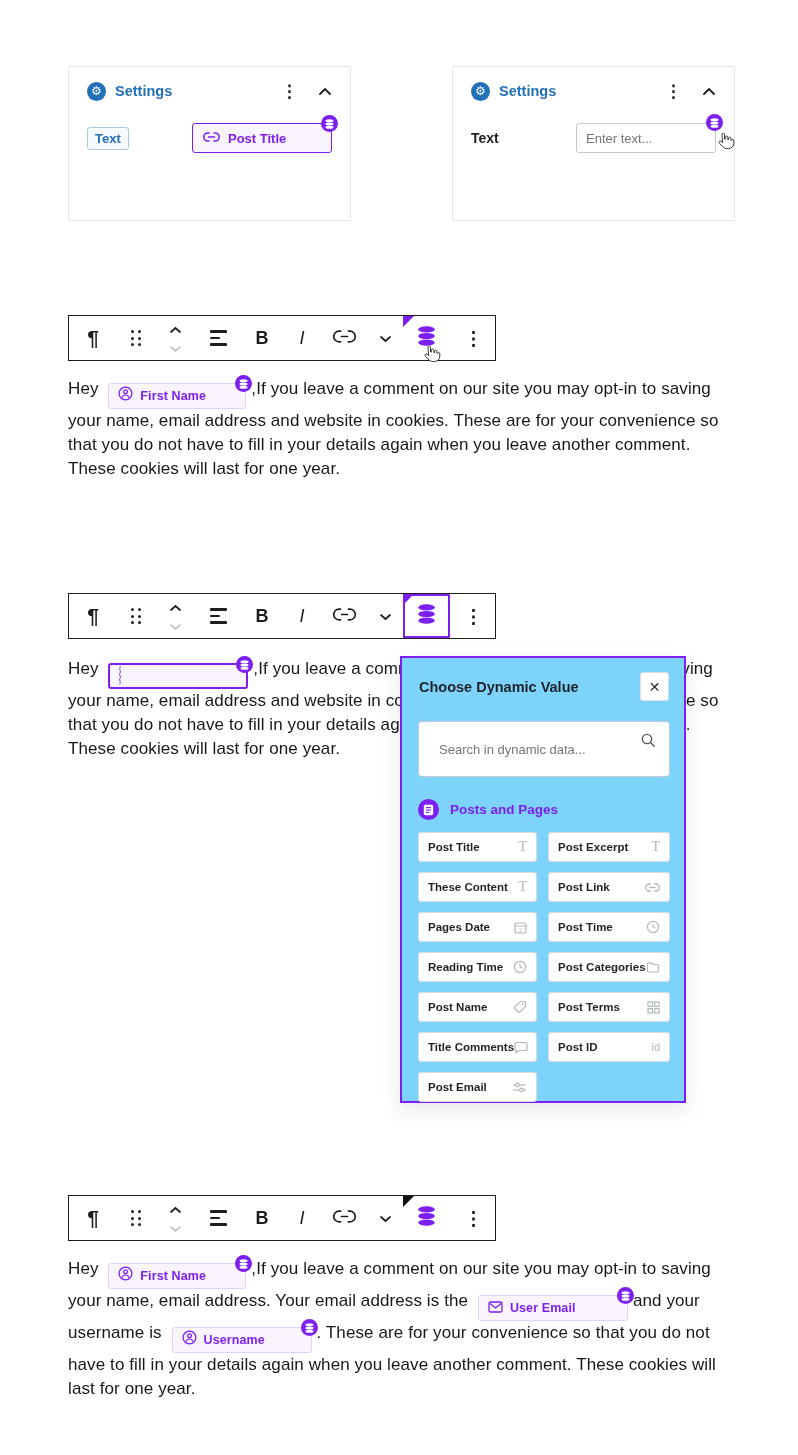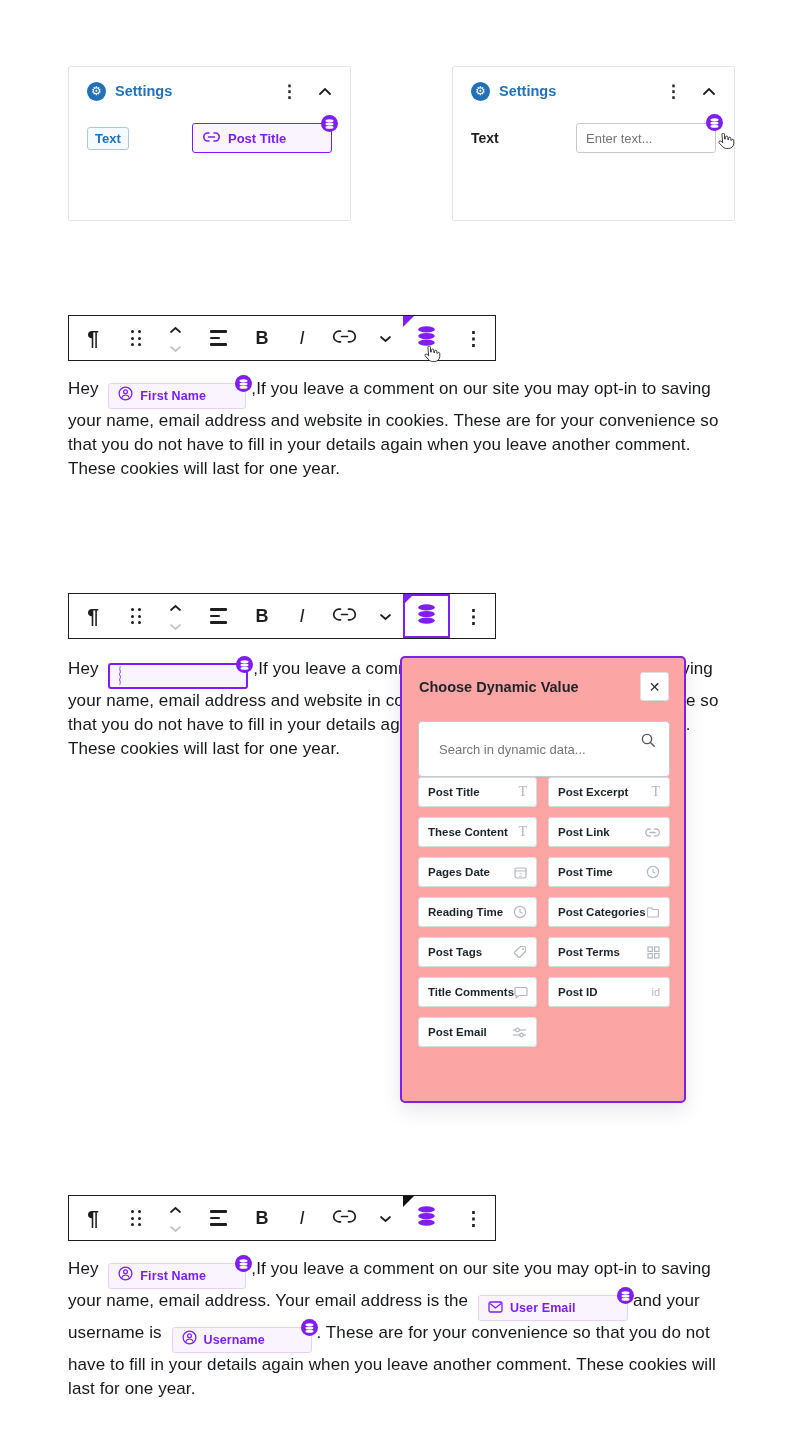--- a/index.html
+++ b/index.html
@@ -69,22 +69,22 @@
   .para-1 { left:68px; top:377px; }
   .para-2 { left:68px; top:657px; }
   .para-3 { left:68px; top:1257px; }
   .inline-chip { position:relative; display:inline-flex; align-items:center; gap:7px; vertical-align:-7px;
     height:26px; background:#f9f4fe; border:1px solid #e2d2fa; border-radius:3px; padding:0 9px; margin:0 5px; }
   .inline-chip .lbl { color:#7c1ff0; font-weight:700; font-size:12.5px; white-space:nowrap; }
   .inline-chip.selected { border:2px solid #7c1ff0; }
   .spinner { width:15px; height:15px; border:1.6px dashed #9a63f5; border-radius:50%; }
 
   
-  .popup { left:400px; top:656px; width:286px; height:447px; background:#fca5a5; border:2px solid #7c1ff0;
-    border-radius:5px; z-index:10; box-shadow:0 8px 20px rgba(30,10,60,.10); }
+  .popup { left:400px; top:656px; width:286px; height:447px; background:#7dd3fc; border:2px solid #7c1ff0;
+    border-radius:0; z-index:10; box-shadow:0 8px 20px rgba(30,10,60,.10); }
   .popup-header { display:flex; align-items:center; justify-content:space-between; padding:14px 15px 6px 17px; }
   .popup-title { font-size:14.5px; font-weight:700; color:#1e2327; }
   .popup-close { width:29px; height:29px; border:1px solid #dcdfe2; border-radius:3px; background:#fff;
     display:flex; align-items:center; justify-content:center; font-size:14px; color:#2b2f33; }
   .popup-search { position:relative; margin:14px 16px 0 16px; }
   .popup-search input { width:252px; height:56px; border:1px solid #c6cbd0; border-radius:4px; padding:0 34px 0 20px;
     font-size:13px; color:#9aa0a6; font-family:"Liberation Sans", sans-serif; background:#fff; }
   .popup-search .mag { position:absolute; right:11px; top:11px; }
   .popup-section { display:flex; align-items:center; gap:11px; margin:22px 16px 12px 16px; }
   .popup-section .lbl { color:#7c1ff0; font-weight:700; font-size:13.5px; }
@@ -435,20 +435,31 @@
   </div>
   <div class="popup-search">
     <input type="text" placeholder="Search in dynamic data..." style="">
     <span class="mag">
       <svg width="17" height="17" viewBox="0 0 17 17">
           <circle cx="7" cy="7" r="4.6" fill="none" stroke="#50575e" stroke-width="1.4"></circle>
           <line x1="10.5" y1="10.5" x2="14.2" y2="14.2" stroke="#50575e" stroke-width="1.4" stroke-linecap="round"></line>
         </svg>
     </span>
   </div>
+  <div class="popup-section">
+    <span class="sec-icon">
+      <svg width="11" height="12" viewBox="0 0 11 12">
+          <rect x="0.8" y="0.8" width="9.4" height="10.4" rx="1.6" fill="#fff"></rect>
+          <line x1="3" y1="3.6" x2="8" y2="3.6" stroke="#7c1ff0" stroke-width="1.1"></line>
+          <line x1="3" y1="6" x2="8" y2="6" stroke="#7c1ff0" stroke-width="1.1"></line>
+          <line x1="3" y1="8.4" x2="6.2" y2="8.4" stroke="#7c1ff0" stroke-width="1.1"></line>
+        </svg>
+    </span>
+    <span class="lbl">Posts and Pages</span>
+  </div>
   <div class="items-grid" id="popup-items">
   <div class="item">
     <span class="lbl">Post Title</span>
     <span class="ic">
           <span class="serif-t">T</span>
         </span>
   </div>
   <div class="item">
     <span class="lbl">Post Excerpt</span>
     <span class="ic">
@@ -499,21 +510,21 @@
   </div>
   <div class="item">
     <span class="lbl">Post Categories</span>
     <span class="ic">
           <svg width="14" height="12" viewBox="0 0 14 12">
             <path d="M1.5 3 v7 a1 1 0 0 0 1 1 h9 a1 1 0 0 0 1-1 V4.5 a1 1 0 0 0-1-1 H7 L5.6 1.8 H2.5 a1 1 0 0 0-1 1.2 Z" fill="none" stroke="#b3b8bd" stroke-width="1.2"></path>
           </svg>
         </span>
   </div>
   <div class="item">
-    <span class="lbl">Post Tags</span>
+    <span class="lbl">Post Name</span>
     <span class="ic">
           <svg width="14" height="14" viewBox="0 0 14 14">
             <path d="M7.5 1.5 h4 a1 1 0 0 1 1 1 v4 L7 12 a1.2 1.2 0 0 1-1.7 0 L1.8 8.5 a1.2 1.2 0 0 1 0-1.7 Z" fill="none" stroke="#b3b8bd" stroke-width="1.2"></path>
             <circle cx="10" cy="4" r="1" fill="#b3b8bd"></circle>
           </svg>
         </span>
   </div>
   <div class="item">
     <span class="lbl">Post Terms</span>
     <span class="ic">

